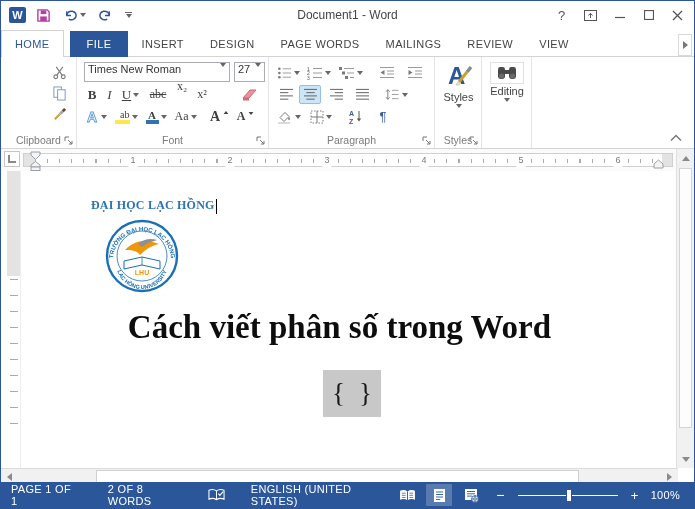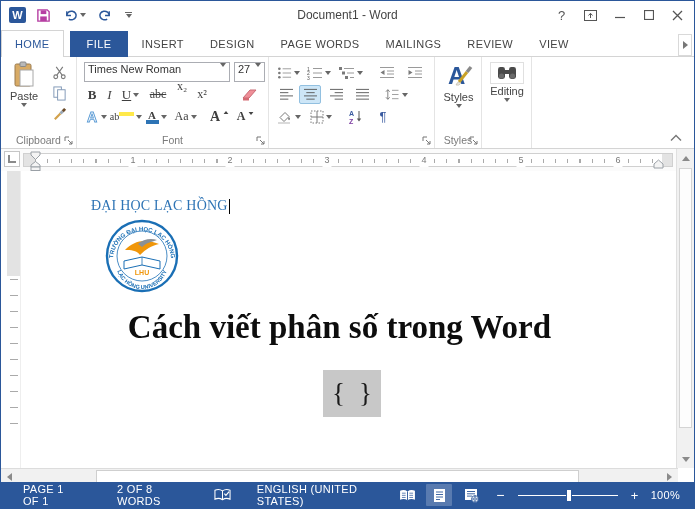--- a/index.html
+++ b/index.html
@@ -49,22 +49,22 @@
   .rnum{position:absolute;top:0;font-size:9px;color:#7a7a7a;transform:translateX(-50%);background:#fff;padding:0 2px;line-height:13px}
   .marker{position:absolute}
   
   .docarea{position:absolute;left:0;top:170px;width:677px;height:297px;background:#fff;overflow:hidden;cursor:text}
   .vruler{position:absolute;left:6px;top:0;width:14px;height:100%;background:#fff;border-right:1px solid #eee}
   .vruler .margin{position:absolute;left:0;top:0;width:100%;height:105px;background:#e3e3e3}
   .vruler .ticks{position:absolute;left:3px;top:108px;width:8px;height:160px;
     background-image:repeating-linear-gradient(to bottom,#aaa 0 1px,transparent 1px 16px)}
   .doc-line1{position:absolute;left:40px;top:5px;font-family:"Liberation Serif",serif;font-weight:bold;
     font-size:13.5px;color:#1f3864;letter-spacing:.2px}
-  .doc-line2{position:absolute;left:90px;top:27px;font-family:"Liberation Serif",serif;font-weight:normal;
-    font-size:14px;color:#2e74b5;letter-spacing:.2px}
+  .doc-line2{position:absolute;left:90px;top:27px;font-family:"Liberation Serif",serif;font-weight:bold;
+    font-size:12px;color:#2e74b5;letter-spacing:.2px}
   .cursor{display:inline-block;width:1.5px;height:15px;background:#000;vertical-align:middle;margin-left:1px}
   .logo{position:absolute;left:104px;top:48px}
   .doc-heading{position:absolute;left:0;top:138px;width:100%;text-align:center;
     font-family:"Liberation Serif",serif;font-weight:bold;font-size:33px;color:#0d0d0d}
   .field{position:absolute;left:322px;top:199px;width:58px;height:47px;background:#c8c8c8;
     display:flex;align-items:center;justify-content:space-between;padding:0 9px;
     font-family:"Liberation Serif",serif;font-size:27px;color:#1a1a1a}
   
   .vscroll{position:absolute;right:0;top:148px;width:18px;height:319px;background:#f1f1f1;border-left:1px solid #e0e0e0}
   .sbtn{position:absolute;left:1px;width:16px;height:16px;background:#f1f1f1;display:flex;align-items:center;justify-content:center}
@@ -155,29 +155,20 @@
     <span class="tab">REVIEW</span>
     <span class="tab">VIEW</span>
     <span class="tabscroll">
         <span class="tri right" style="border-left-color:#777"></span>
       </span>
   </div>
 
   <div class="ribbon">
 
     <div class="group" style="left:0;width:76px">
-      <div class="bigbtn" style="left:5px;top:4px;width:36px;height:70px">
-        <svg width="24" height="28" viewBox="0 0 24 28">
-          <rect x="3" y="3" width="16" height="22" rx="1.5" fill="#d8ab66" stroke="#9a7b4f"></rect>
-          <rect x="8" y="1" width="6" height="4.5" rx="1" fill="#b9b9b9" stroke="#8a8a8a"></rect>
-          <rect x="8" y="9" width="13" height="16" fill="#fff" stroke="#a8a8a8"></rect>
-        </svg>
-        <span>Paste</span>
-        <span class="dd"></span>
-      </div>
       <div class="rbtn" style="left:46px;top:6px;width:24px;height:19px">
         <svg width="15" height="15" viewBox="0 0 16 16">
           <path d="M4.5 2 L11 11 M11.5 2 L5 11" stroke="#7a7a7a" stroke-width="1.2" fill="none"></path>
           <circle cx="4" cy="12.5" r="2" fill="none" stroke="#7a7a7a" stroke-width="1.2"></circle>
           <circle cx="12" cy="12.5" r="2" fill="none" stroke="#7a7a7a" stroke-width="1.2"></circle>
         </svg>
       </div>
       <div class="rbtn" style="left:46px;top:27px;width:24px;height:19px">
         <svg width="15" height="15" viewBox="0 0 16 16">
           <rect x="2" y="1" width="8" height="11" fill="#fff" stroke="#7e96b5"></rect>
@@ -233,21 +224,21 @@
         </svg>
       </div>
 
       <div class="rbtn" style="left:7px;top:50px;width:24px;height:19px">
         <svg width="14" height="15" viewBox="0 0 14 15">
           <text x="2" y="13" font-size="14" font-weight="bold" fill="#fff" stroke="#5b9bd5" stroke-width="0.9">A</text>
         </svg>
         <span class="dd"></span>
       </div>
       <div class="rbtn" style="left:35px;top:50px;width:28px;height:19px">
-        <span style="display:flex;flex-direction:row;align-items:flex-start">
+        <span style="display:flex;flex-direction:column;align-items:flex-end">
           <span class="glyph" style="font-size:10px;line-height:10px">ab</span>
           <span style="display:block;width:15px;height:4px;background:#ffe94a"></span>
         </span>
         <span class="dd"></span>
       </div>
       <div class="rbtn" style="left:66px;top:50px;width:26px;height:19px">
         <span style="display:flex;flex-direction:column;align-items:center">
           <span class="glyph" style="font-size:11px;line-height:10px;font-weight:bold">A</span>
           <span style="display:block;width:13px;height:4px;background:#2e74b5"></span>
         </span>
@@ -360,20 +351,21 @@
         <svg width="15" height="15" viewBox="0 0 15 15">
           <text x="1" y="7" font-size="7" font-weight="bold" fill="#3a5ba0">A</text>
           <text x="1" y="14.5" font-size="7" font-weight="bold" fill="#7b3aa0">Z</text>
           <path d="M11 2 v9" stroke="#555"></path>
             <path d="M8.8 9.5 L11 12.5 L13.2 9.5 Z" fill="#555"></path>
         </svg>
       </div>
       <div class="rbtn" style="left:104px;top:50px;width:20px;height:19px">
         <span style="font-size:13px;color:#3a5ba0">¶</span>
       </div>
+      <div class="glabel">Paragraph</div>
       <svg class="launcher" viewBox="0 0 9 9">
         <path d="M1 1 h4 M1 1 v4 M4 4 l4 4 M8 5 v3 h-3" fill="none" stroke="#777"></path>
       </svg>
     </div>
 
     <div class="group" style="left:434px;width:47px">
       <div class="bigbtn" style="left:4px;top:5px;width:39px;height:64px">
         <svg width="28" height="28" viewBox="0 0 28 28">
           <text x="3" y="22" font-size="24" font-weight="bold" fill="#2b579a">A</text>
           <path d="M14 20 L22 10" stroke="#c9a227" stroke-width="3"></path>
@@ -483,21 +475,21 @@
     <div class="sbtn" style="top:0;left:0">
         <span class="tri left"></span>
       </div>
     <div class="hthumb"></div>
     <div class="sbtn" style="top:0;left:660px">
         <span class="tri right"></span>
       </div>
   </div>
 
   <div class="statusbar">
-    <span class="sb" style="margin-left:16px">PAGE 1 OF 1</span>
+    <span class="sb" style="margin-left:4px">PAGE 1 OF 1</span>
     <span class="sb" style="margin-left:24px">2 OF 8 WORDS</span>
     <span class="sb" style="margin-left:16px">
       <svg width="17" height="14" viewBox="0 0 18 14">
         <path d="M1 2 C3.5 0.8 6.5 0.8 9 2.6 C11.5 0.8 14.5 0.8 17 2 V11.5 C14.5 10.3 11.5 10.3 9 12 C6.5 10.3 3.5 10.3 1 11.5 Z" fill="none" stroke="#fff" stroke-width="1.1"></path>
         <path d="M9 2.6 V12" stroke="#fff" stroke-width="1.1"></path>
         <path d="M11 5.5 l1.6 1.8 L16 3.4" fill="none" stroke="#fff" stroke-width="1.3"></path>
       </svg>
     </span>
     <span class="sb" style="margin-left:14px">ENGLISH (UNITED STATES)</span>
 

